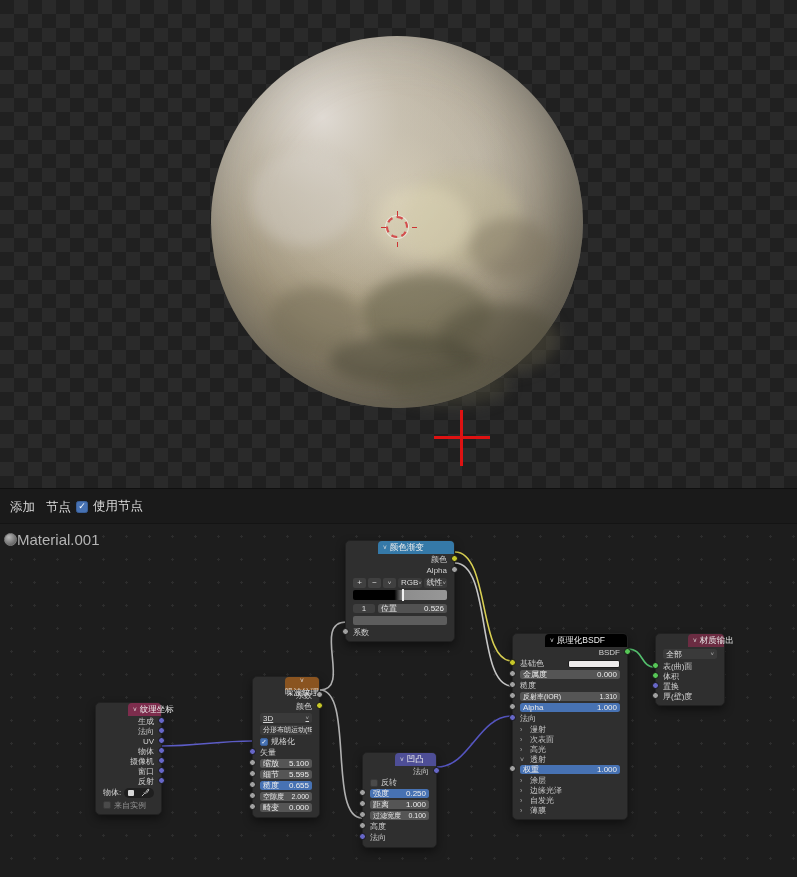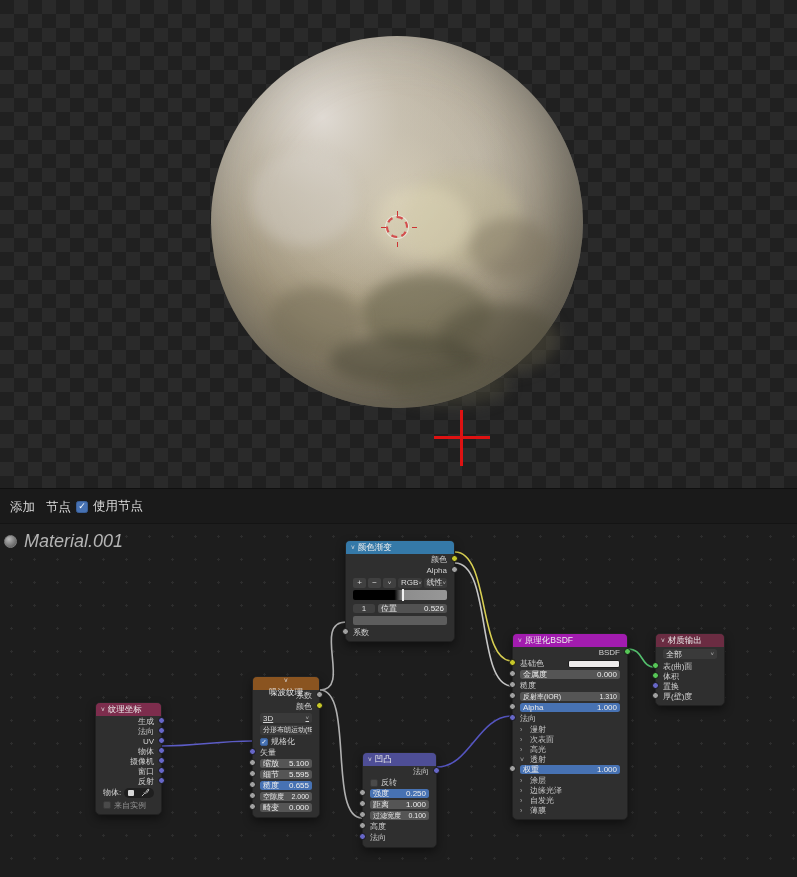--- a/index.html
+++ b/index.html
@@ -35,30 +35,30 @@
   .usenodes { position:absolute; left:76px; top:9px; display:flex; align-items:center; gap:5px; }
   .cb { width:12px; height:12px; border-radius:2.5px; background:#545454; border:1px solid #3b3b3b;
     display:inline-flex; align-items:center; justify-content:center; color:#fff; font-size:9px; line-height:1; }
   .cb.checked { background:#4772b3; border-color:#3a5f99; }
   .chev { font-size:8px; color:#bbb; }
   svg.glyph { display:block; }
 
   
   .editor { position:absolute; left:0; top:525px; width:797px; height:352px; background-color:#1d1d1d;
     background-image: radial-gradient(circle, #2d2d2d 1px, transparent 1.3px); background-size:23px 23px; }
-  .breadcrumb { position:absolute; left:4px; top:531px; display:flex; align-items:center; gap:7px;
-    color:#b4b4b4; font-size:18px;font-style:italic; }
+  .breadcrumb { position:absolute; left:4px; top:531px; display:flex; align-items:center; 
+    color:#b4b4b4; font-size:15px; }
   .mat-icon { width:13px; height:13px; border-radius:50%; border:1px solid #7d7d7d;
     background: radial-gradient(circle at 35% 30%, #b9b9b9, #4a4a4a); }
   svg.links { position:absolute; left:0; top:0; width:797px; height:877px; pointer-events:none; }
 
   .node { position:absolute; background:#2f2f2f; border:1px solid #212121; border-radius:5px;
     box-shadow:0 4px 10px rgba(0,0,0,.45); color:#d2d2d2; font-size:8px; }
   .nhead { height:13px; display:flex; align-items:center; gap:3px; padding:0 5px;
-    border-radius:4px 4px 0 0; color:#ededed; font-size:8.5px; white-space:nowrap; }
+    border-radius:4px 4px 0 0; color:#ededed; font-size:8.5px; white-space:nowrap;margin-left:32px; }
   .ncaret { font-size:6.5px; color:#dedede; }
   .row { position:relative; height:11px; display:flex; align-items:center; padding:0 7px; gap:3px; white-space:nowrap; }
   .row.h10 { height:10px; }
   .row.out { justify-content:flex-end;align-items:center; }
   .socket { position:absolute; width:7px; height:7px; border-radius:50%; border:1px solid #141414; top:50%; margin-top:-4.5px; }
   .socket.sl { left:-4px; } .socket.sr { right:-4px; }
   .s-yellow { background:#c7c729; } .s-gray { background:#a1a1a1; }
   .s-purple { background:#6767c7; } .s-green { background:#57c757; }
   .slider { flex:1; height:9px; background:#555; border-radius:2.5px; display:flex; align-items:center;
     justify-content:space-between; padding:0 3px; color:#ececec; overflow:hidden; }
@@ -338,21 +338,21 @@
     </span>
   </div>
   <div class="row" style="height:12px;">
       <span class="cb2"></span>
       <span class="dimtext">来自实例</span>
     </div>
   <div style="height:3px;"></div>
 </div>
 
 <div class="node" style="left:512px; top:633px; width:116px;">
-  <div class="nhead" style="background:#a21caf;">
+  <div class="nhead" style="background:#000000;">
     <span class="ncaret">˅</span>
     <span>原理化BSDF</span>
   </div>
   <div class="row out">
       <span>BSDF</span>
       <span class="socket sr s-green"></span>
     </div>
   <div class="row">
       <span class="socket sl s-yellow"></span>
       <span>基础色</span>

